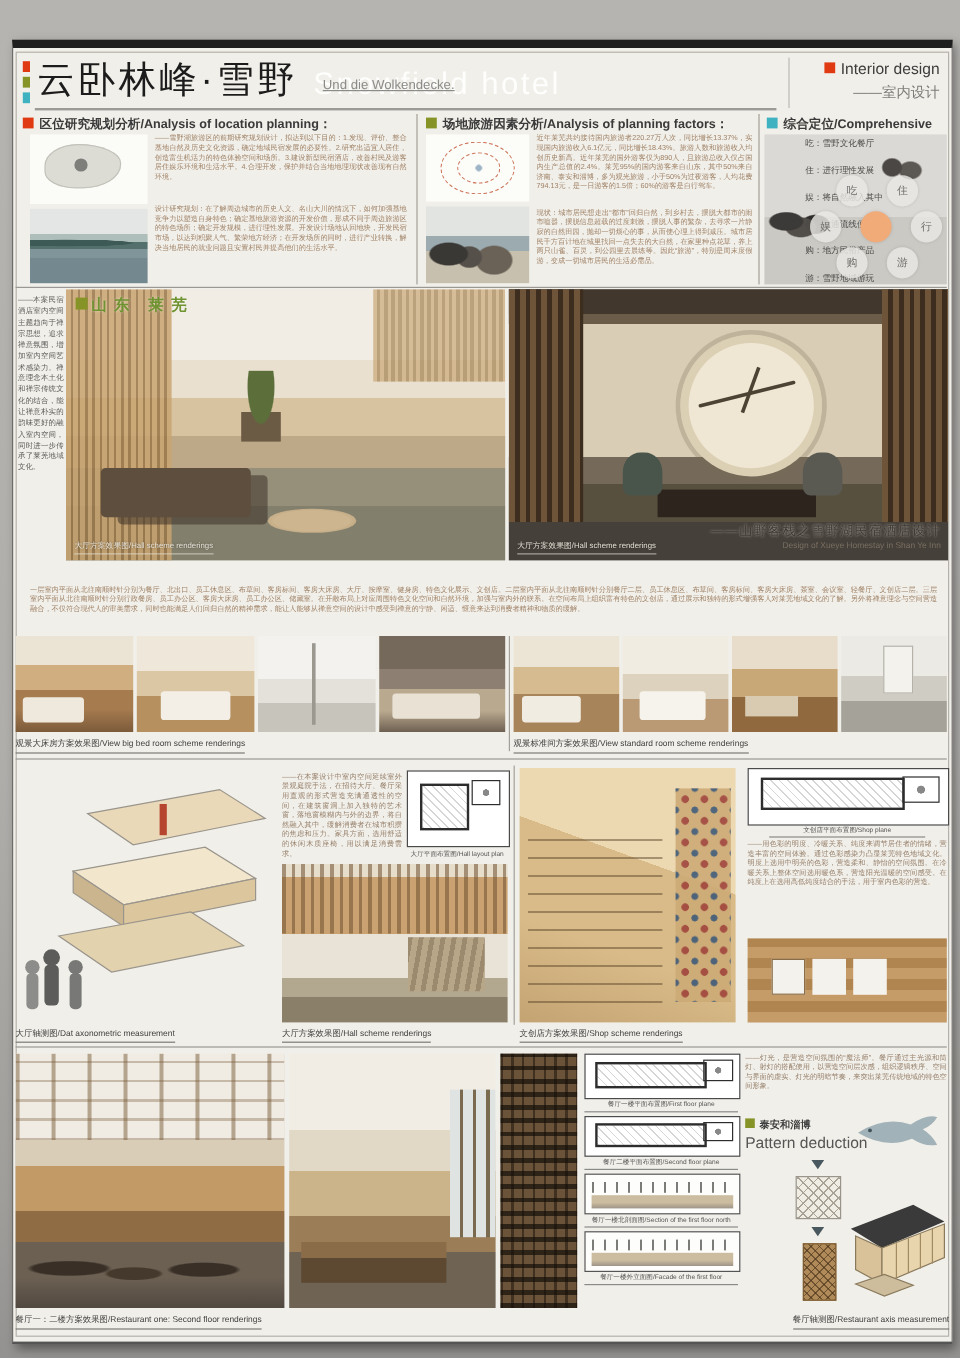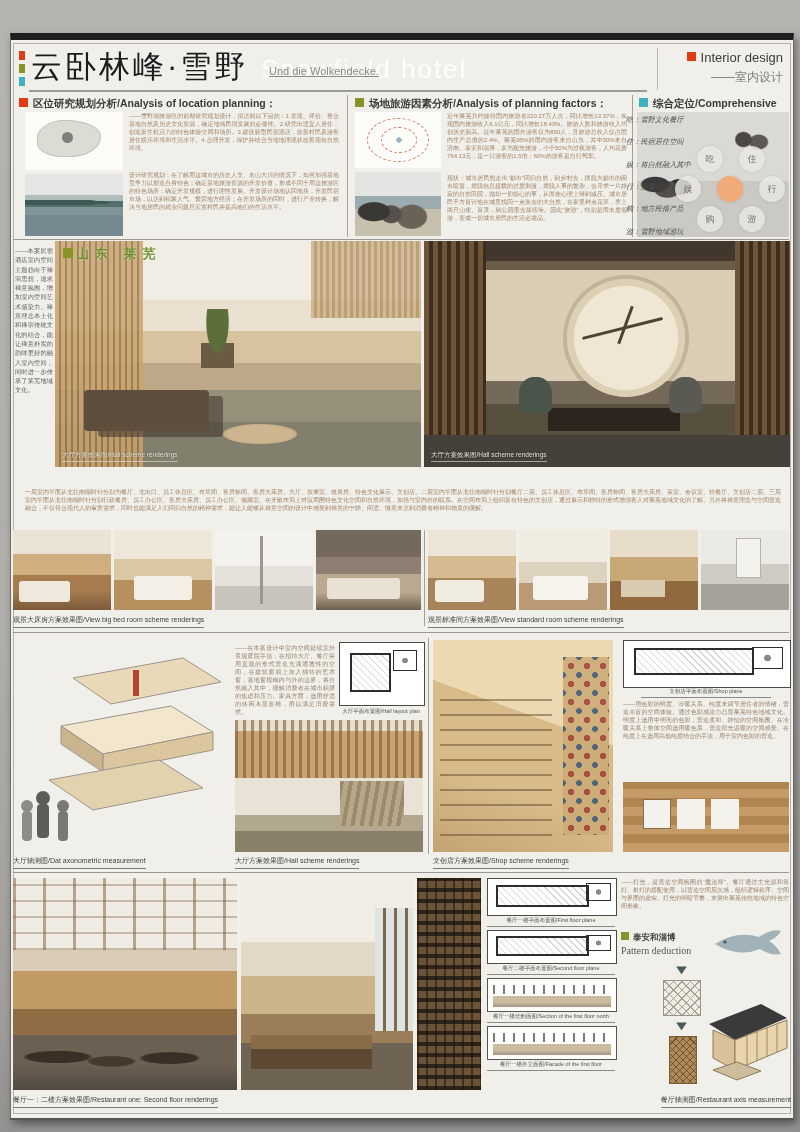--- a/index.html
+++ b/index.html
@@ -126,21 +126,21 @@
   .sect-d{background:#fdfdfb;border:1px solid #555;}
   .sect-d::before{content:"";position:absolute;left:4%;top:18%;width:92%;height:30%;background:repeating-linear-gradient(90deg,#7b7b78 0 2px,transparent 2px 10px);}
   .sect-d::after{content:"";position:absolute;left:4%;bottom:14%;width:92%;height:34%;background:linear-gradient(180deg,#cdbda0 0 55%,#9e9487 100%);}
   .pat-box{position:absolute;background:#f0ede5;border:1px solid #9a958c;
     background-image:repeating-linear-gradient(45deg,#a9a296 0 1px,transparent 1px 6px),repeating-linear-gradient(-45deg,#a9a296 0 1px,transparent 1px 6px);}
   .wood-box{position:absolute;background:#b08a58;border:1px solid #7c5c34;
     background-image:repeating-linear-gradient(45deg,rgba(70,48,24,.6) 0 1px,transparent 1px 5px),repeating-linear-gradient(-45deg,rgba(70,48,24,.6) 0 1px,transparent 1px 5px);}
   .arrow{position:absolute;font-size:13px;color:#49585e;transform:scaleX(1.4);}
   .pat-h{position:absolute;font-size:8.5px;color:#3e3e3e;font-weight:bold;}
   .pat-h .sq{width:8px;height:8px;margin-right:4px;}
-  .pat-sub{position:absolute;font-size:10px;color:#555;font-family:Liberation Serif, serif;}
+  .pat-sub{position:absolute;font-size:13px;color:#555;}
   .comp-list{position:absolute;font-size:7.2px;line-height:1.55;color:#4c4c4a;white-space:pre-line;}
 </style>
 </head>
 <body>
 
 <div class="poster">
   <div class="frame"></div>
 
   <div class="t-sq red" style="left:8px;top:11px;"></div>
   <div class="t-sq olive" style="left:8px;top:24px;"></div>
@@ -162,22 +162,22 @@
 
   <div class="sec-h" style="left:344px;top:57px;"><span class="sq olive"></span><span>场地旅游因素分析/Analysis of planning factors：</span></div>
   <div class="ph p-net" style="left:344px;top:72px;width:86px;height:56px;"></div>
   <div class="ph p-people" style="left:344px;top:132px;width:86px;height:64px;"></div>
   <div class="body-txt" style="left:436px;top:72px;width:180px;">近年莱芜共约接待国内旅游者220.27万人次，同比增长13.37%，实现国内旅游收入6.1亿元，同比增长18.43%。旅游人数和旅游收入均创历史新高。近年莱芜的国外游客仅为890人，且旅游总收入仅占国内生产总值的2.4%。莱芜95%的国内游客来自山东，其中50%来自济南、泰安和淄博，多为观光旅游，小于50%为过夜游客，人均花费794.13元，是一日游客的1.5倍；60%的游客是自行驾车。</div>
   <div class="body-txt" style="left:436px;top:134px;width:180px;">现状：城市居民想走出“都市”回归自然，到乡村去，摆脱大都市的闹市喧嚣，摆脱信息超载的过度刺激，摆脱人事的繁杂，去寻求一片静寂的自然田园，抛却一切烦心的事，从而使心理上得到减压。城市居民千方百计地在城里找回一点失去的大自然，在家里种点花草，养上两只山雀、百灵，到公园里去晨练等。因此“旅游”，特别是周末度假游，变成一切城市居民的生活必需品。</div>
   <div class="vl" style="left:621px;top:55px;height:142px;"></div>
 
   <div class="sec-h" style="left:628px;top:57px;"><span class="sq cyan"></span><span>综合定位/Comprehensive</span></div>
   <div class="ph p-walk" style="left:626px;top:72px;width:152px;height:125px;"></div>
-  <div class="comp-list" style="left:615px;top:74px;font-style:italic;"><span>吃：雪野文化餐厅</span><br>
-    <span>住：民宿居住空间</span><br>
+  <div class="comp-list" style="left:660px;top:74px;"><span>吃：雪野文化餐厅</span><br>
+    <span>住：进行理性发展</span><br>
     <span>娱：将自然融入其中</span><br>
     <span>行：交通流线便利</span><br>
     <span>购：地方民俗产品</span><br>
     <span>游：雪野地域游玩</span></div>
   <div class="circle" style="left:686px;top:106px;">吃</div>
   <div class="circle" style="left:728px;top:106px;">住</div>
   <div class="circle" style="left:664px;top:136px;">娱</div>
   <div class="circle center" style="left:706px;top:136px;"></div>
   <div class="circle" style="left:748px;top:136px;">行</div>
   <div class="circle" style="left:686px;top:166px;">购</div>
@@ -191,20 +191,24 @@
     <div class="plant"></div>
     <div class="ph-cap">大厅方案效果图/Hall scheme renderings</div>
   </div>
   <div class="region" style="left:52px;top:205px;"><span class="sq olive"></span><span>山东 莱芜</span></div>
   <div class="ph hero-r" style="left:413px;top:201px;width:366px;height:226px;">
     <div class="moon"></div>
     <div class="ltable"></div>
     <div class="figA"></div>
     <div class="figB"></div>
     <div class="ph-cap">大厅方案效果图/Hall scheme renderings</div>
+    <div class="proj">
+      <div class="cn">——山野客栈之雪野湖民宿酒店设计</div>
+      <div class="en">Design of Xueye Homestay in Shan Ye Inn</div>
+    </div>
   </div>
 
   <div class="body-txt" style="left:14px;top:448px;width:756px;">一层室内平面从北往南顺时针分别为餐厅、北出口、员工休息区、布草间、客房标间、客房大床房、大厅、按摩室、健身房、特色文化展示、文创店。二层室内平面从北往南顺时针分别餐厅二层、员工休息区、布草间、客房标间、客房大床房、茶室、会议室、轻餐厅、文创店二层。三层室内平面从北往南顺时针分别行政餐房、员工办公区、客房大床房、员工办公区、储藏室。在开敞布局上对应周围特色文化空间和自然环境，加强与室内外的联系。在空间布局上组织富有特色的文创店，通过展示和独特的形式增强客人对莱芜地域文化的了解。另外将禅意理念与空间营造融合，不仅符合现代人的审美需求，同时也能满足人们回归自然的精神需求，能让人能够从禅意空间的设计中感受到禅意的宁静、闲适、惬意来达到消费者精神和物质的缓解。</div>
 
   <div class="ph t1" style="left:2px;top:490px;width:98px;height:80px;"></div>
   <div class="ph t2" style="left:103px;top:490px;width:98px;height:80px;"></div>
   <div class="ph t3" style="left:204px;top:490px;width:98px;height:80px;"></div>
   <div class="ph t4" style="left:305px;top:490px;width:105px;height:80px;"></div>
   <div class="vl" style="left:413px;top:490px;height:96px;"></div>
   <div class="ph t5" style="left:417px;top:490px;width:88px;height:80px;"></div>

